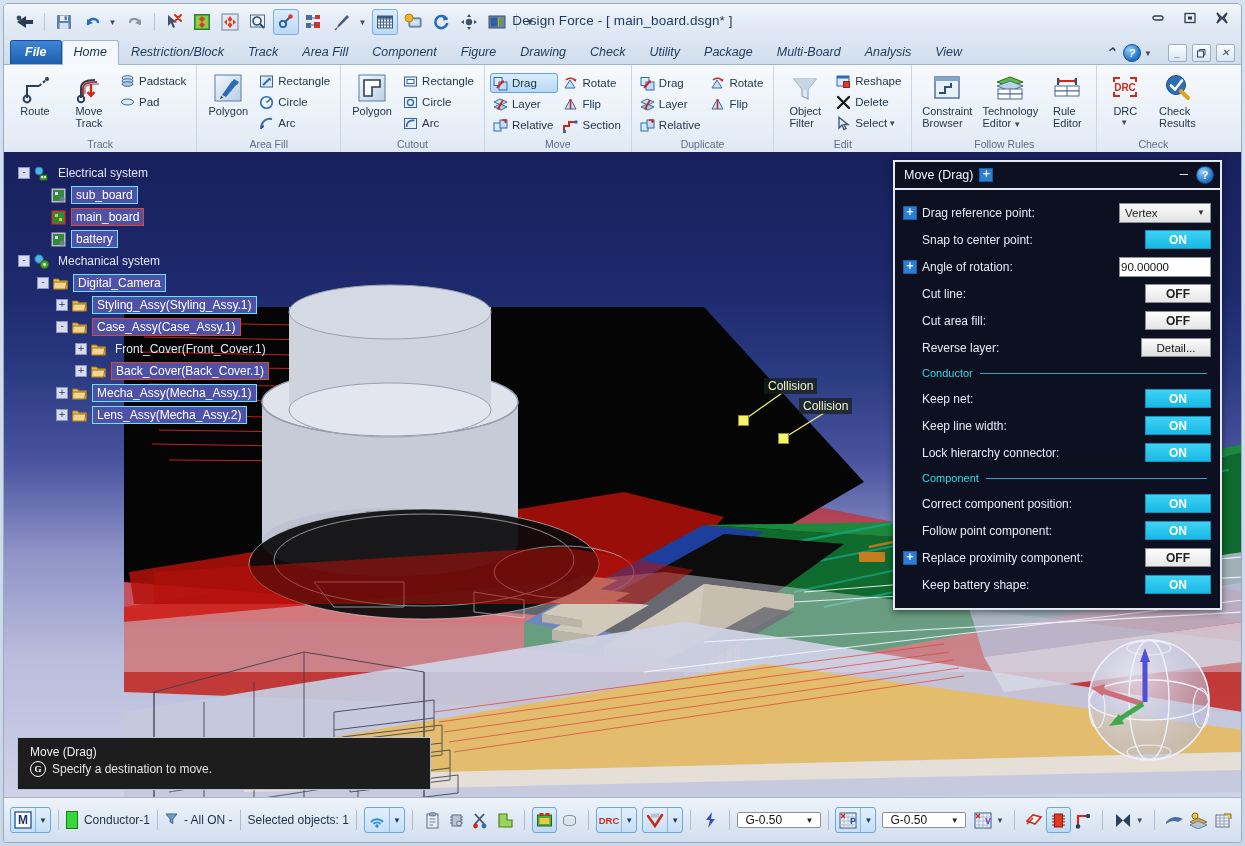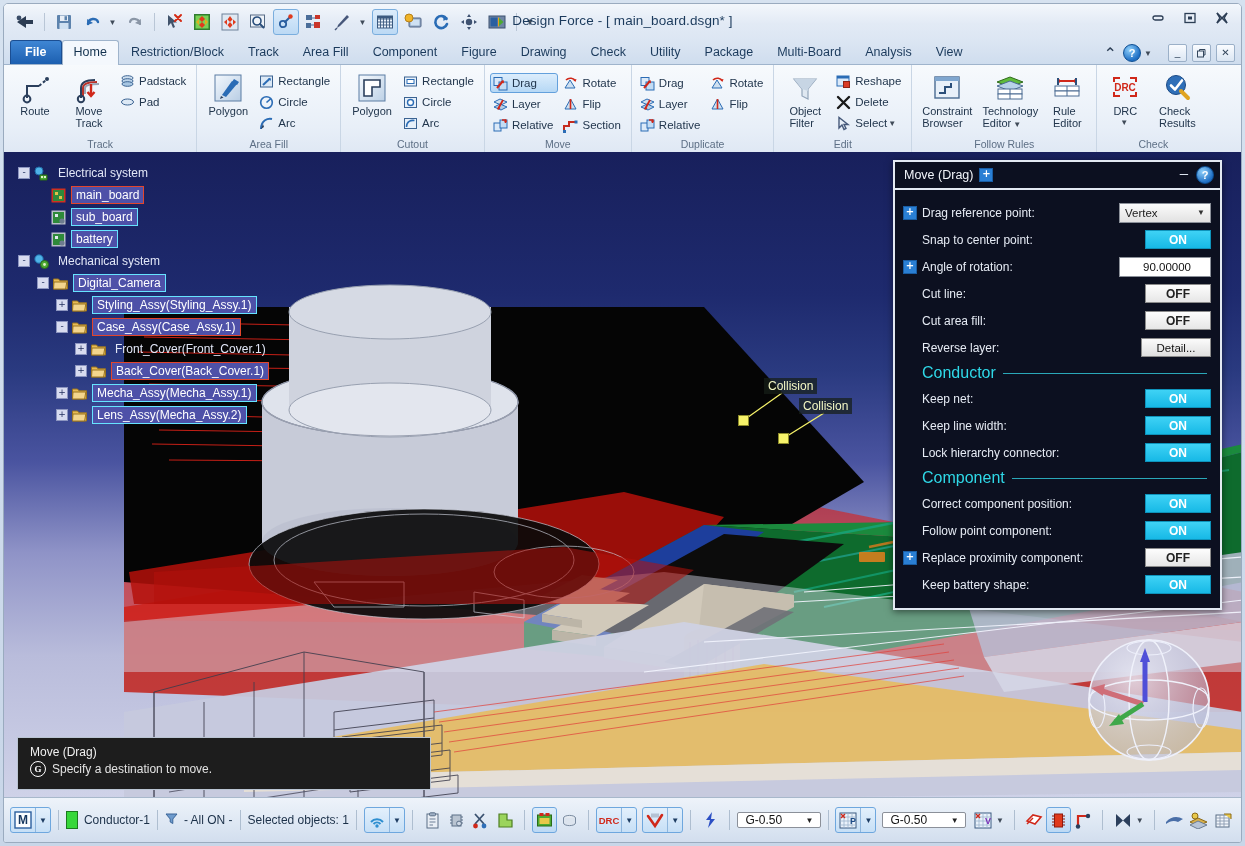--- a/index.html
+++ b/index.html
@@ -42,21 +42,21 @@
     font-size:13.5px;color:#1b3a5c;letter-spacing:.1px;
     pointer-events:none;
   }
   .winbtns{position:absolute;right:8px;top:6px;display:flex;gap:10px;align-items:center;}
   .wb{width:22px;height:16px;display:flex;align-items:center;justify-content:center;color:#2c3e55;}
   
   .tabrow{
     position:relative;height:24px;
     background:linear-gradient(#dce6f3,#cfddee);
     border-bottom:1px solid #9fb4cc;
-    display:flex;padding-left:6px;
+    display:flex;padding-left:6px;font-style:italic;
   }
   .tab{
     font-size:12.5px;color:#1b3a5c;
     padding:4px 11px 5px;line-height:14px;
     border:1px solid transparent;border-bottom:none;
     border-radius:3px 3px 0 0;cursor:default;white-space:nowrap;
   }
   .tab.file{
     background:linear-gradient(#3f86d4,#1c5fb0);
     color:#fff;font-weight:bold;border-color:#1b4e92;
@@ -185,29 +185,29 @@
   .toggle.on{background:linear-gradient(#3fd2f5,#17b9e6);color:#ffffff;border-color:#0e93bb;}
   .toggle.off{background:linear-gradient(#fdfdfd,#e6e6e6);color:#222;border:1px solid #8b8b8b;}
   .combo{
     width:92px;height:20px;background:linear-gradient(#fbfbfb,#e2e2e2);
     border:1px solid #8b9099;display:flex;align-items:center;
     font-size:11.5px;color:#1b1b1b;padding-left:5px;box-sizing:border-box;
   }
   .combo .cb-ar{margin-left:auto;font-size:8px;padding-right:5px;color:#333;}
   .txtin{
     width:92px;height:20px;background:#fff;border:1px solid #8b9099;
-    font-size:11.5px;color:#111;padding-left:23px;box-sizing:border-box;line-height:18px;
+    font-size:11.5px;color:#111;padding-left:1px;box-sizing:border-box;line-height:18px;
   }
   .btn-detail{
     width:70px;height:19px;background:linear-gradient(#fbfbfb,#dfdfdf);
     border:1px solid #8b8b8b;font-size:11.5px;color:#111;
     text-align:center;line-height:18px;box-sizing:border-box;
   }
   .grouprow{display:flex;align-items:center;height:24px;padding-left:20px;gap:7px;}
-  .gtitle{color:#2fd9e8;font-size:16px;}
+  .gtitle{color:#2fd9e8;font-size:11px;}
   .gline{flex:1;height:1px;background:#2aa7b8;margin-right:4px;}
   
   .statusbar{
     position:absolute;left:0;right:0;bottom:0;height:44px;
     background:linear-gradient(#eef3fa,#dde7f3 60%,#d2deee);
     border-top:1px solid #a8b8cb;
     display:flex;align-items:center;padding:0 6px;gap:0;
   }
   .sb-seg{display:flex;align-items:center;height:26px;}
   .sb-sep{width:1px;height:20px;background:#aebed0;margin:0 7px;}
@@ -980,40 +980,40 @@
                   <rect x="10" y="10" width="2" height="2" fill="#dff0c8"></rect>
                 </svg>
           </span>
           <span class="tlabel plain">Electrical system</span>
         </div>
 
         <div class="trow" style="padding-left:19px">
           <span class="tog blank"></span>
           <span class="ticon">
             <svg width="15" height="15" viewBox="0 0 15 15">
+                  <rect x="0.5" y="0.5" width="14" height="14" fill="#b9bec9"></rect>
+                  <rect x="2" y="2" width="11" height="11" fill="#2f8a3a"></rect>
+                  <rect x="4" y="4" width="3" height="3" fill="#dfe8ee"></rect>
+                  <circle cx="11" cy="11" r="2.6" fill="#6d7c8f"></circle>
+                </svg>
+          </span>
+          <span class="tlabel hl">sub_board</span>
+        </div>
+
+        <div class="trow" style="padding-left:19px">
+          <span class="tog blank"></span>
+          <span class="ticon">
+            <svg width="15" height="15" viewBox="0 0 15 15">
                   <rect x="0.5" y="0.5" width="14" height="14" fill="#d0301f"></rect>
                   <rect x="2" y="2" width="11" height="11" fill="#2f8a3a"></rect>
                   <rect x="4" y="4" width="3" height="3" fill="#e0c24a"></rect>
                   <rect x="8" y="8" width="3" height="3" fill="#e0c24a"></rect>
                 </svg>
           </span>
           <span class="tlabel hl-red">main_board</span>
-        </div>
-
-        <div class="trow" style="padding-left:19px">
-          <span class="tog blank"></span>
-          <span class="ticon">
-            <svg width="15" height="15" viewBox="0 0 15 15">
-                  <rect x="0.5" y="0.5" width="14" height="14" fill="#b9bec9"></rect>
-                  <rect x="2" y="2" width="11" height="11" fill="#2f8a3a"></rect>
-                  <rect x="4" y="4" width="3" height="3" fill="#dfe8ee"></rect>
-                  <circle cx="11" cy="11" r="2.6" fill="#6d7c8f"></circle>
-                </svg>
-          </span>
-          <span class="tlabel hl">sub_board</span>
         </div>
 
         <div class="trow" style="padding-left:19px">
           <span class="tog blank"></span>
           <span class="ticon">
             <svg width="15" height="15" viewBox="0 0 15 15">
                   <rect x="0.5" y="0.5" width="14" height="14" fill="#b9bec9"></rect>
                   <rect x="2" y="2" width="11" height="11" fill="#2f8a3a"></rect>
                   <rect x="4" y="4" width="3" height="3" fill="#dfe8ee"></rect>
                   <circle cx="11" cy="11" r="2.6" fill="#6d7c8f"></circle>

